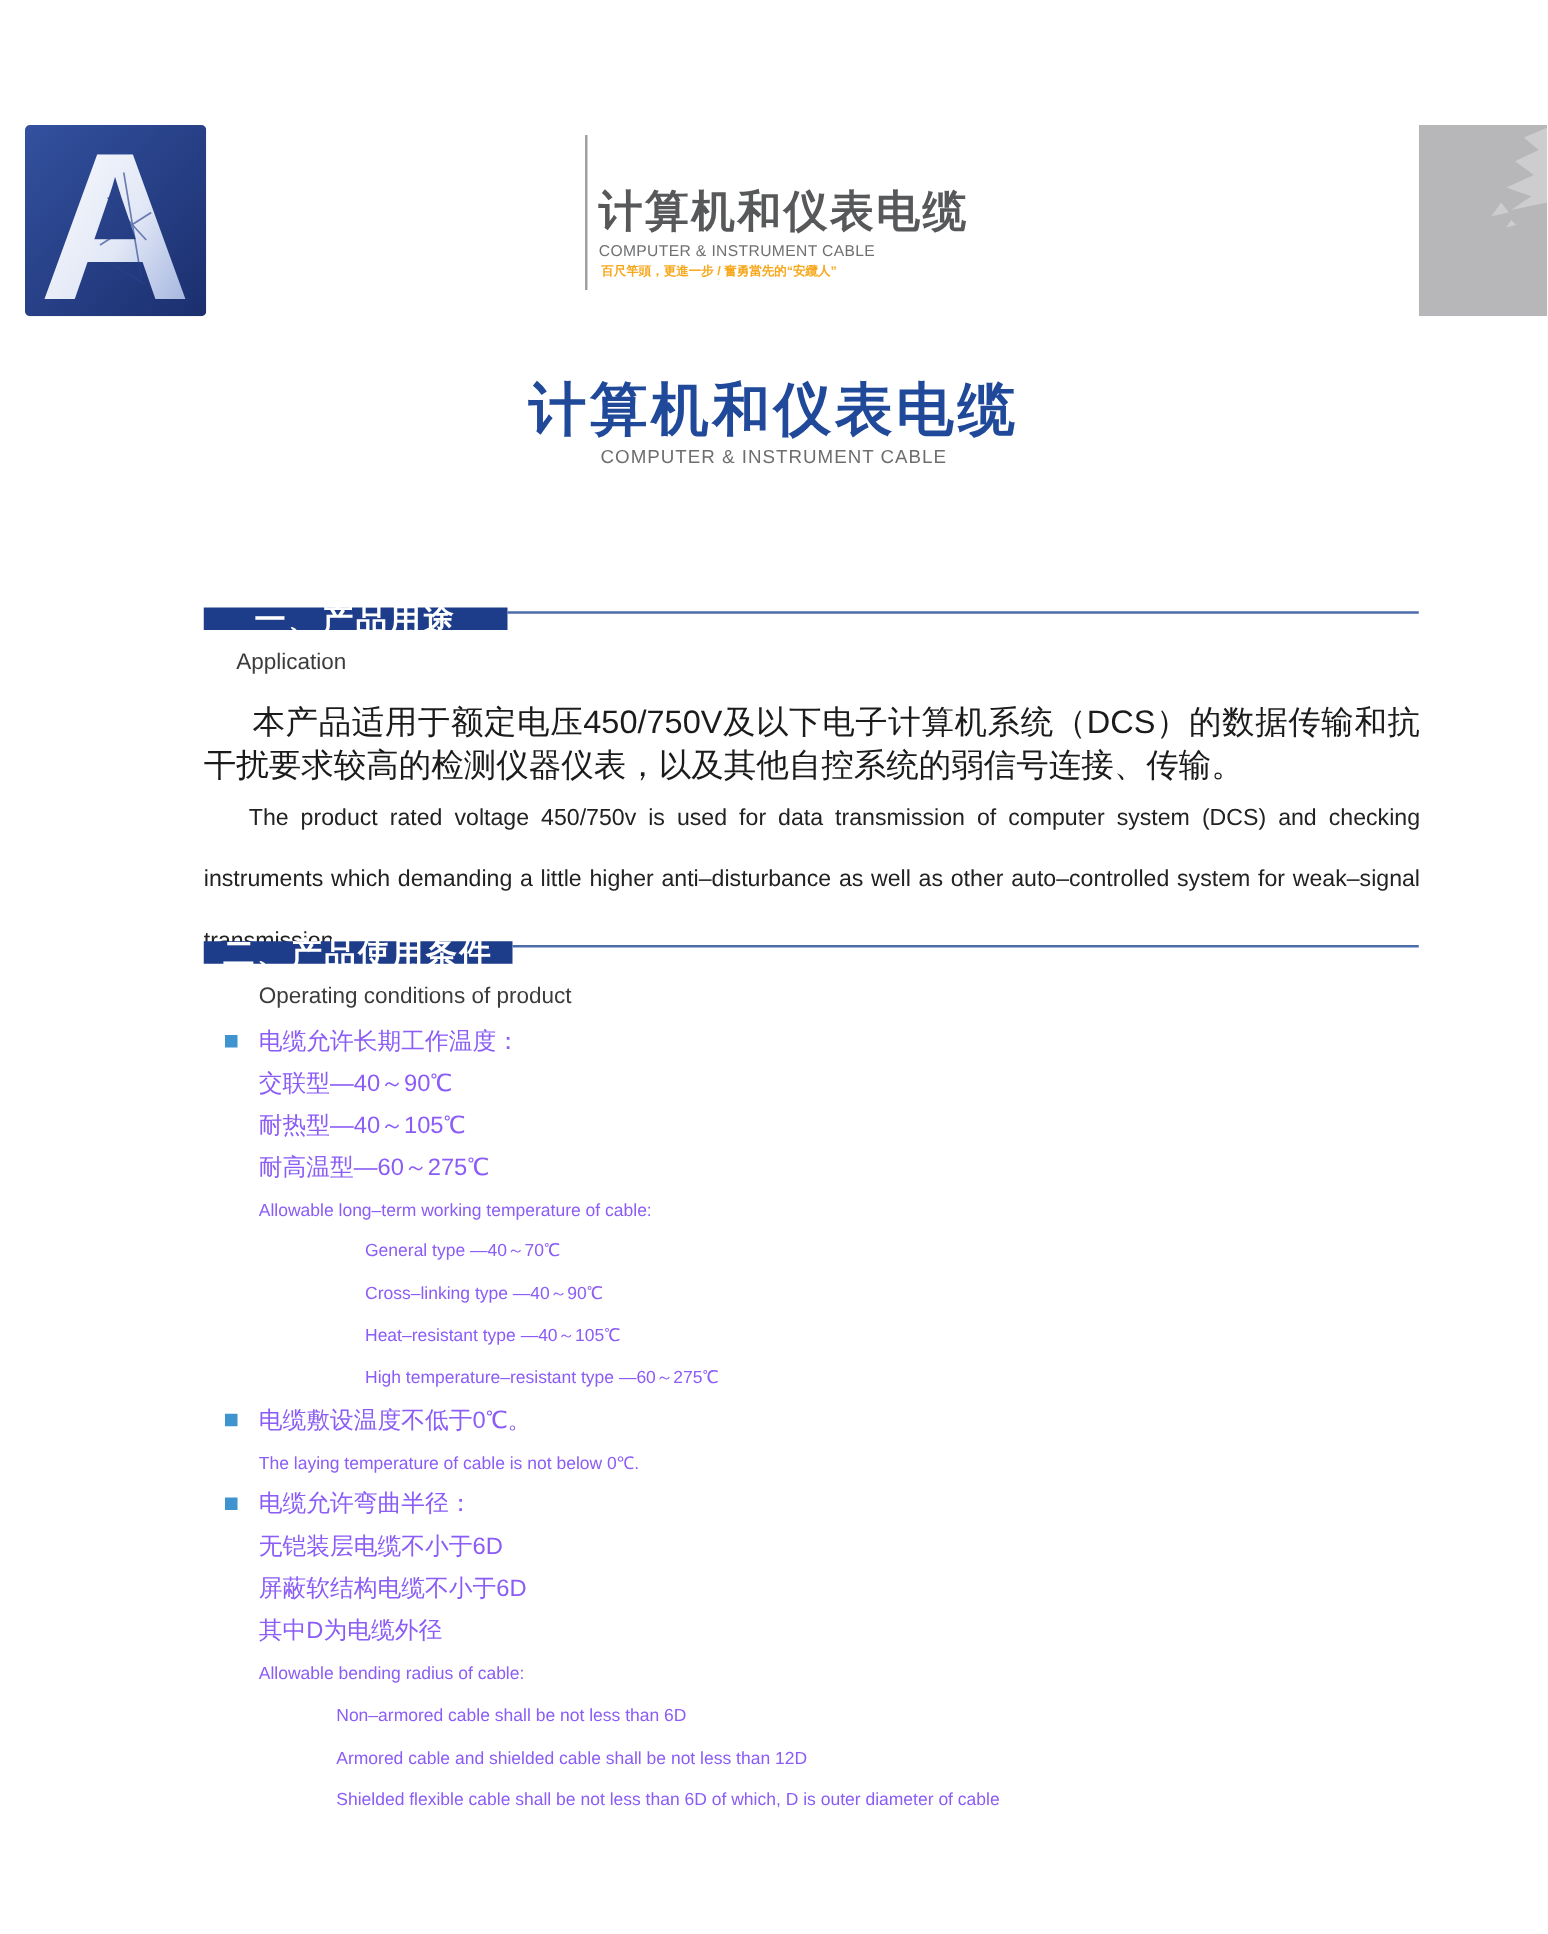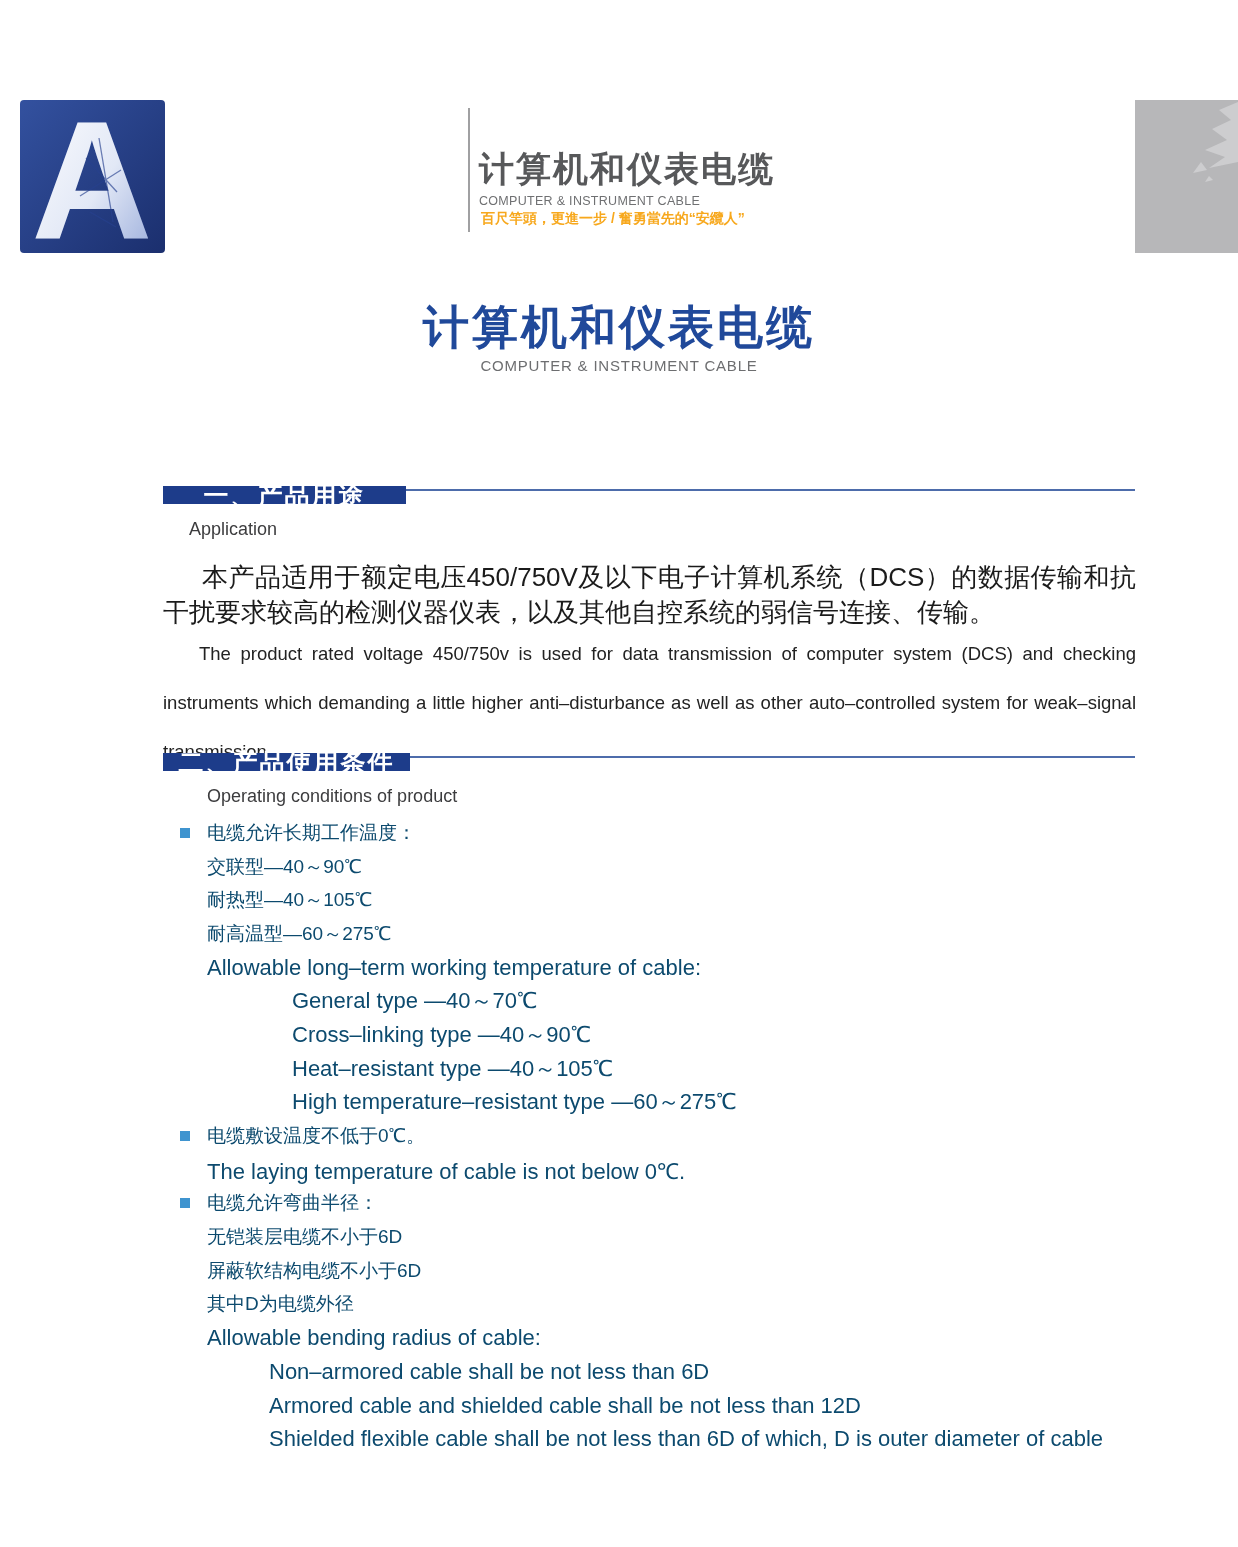--- a/index.html
+++ b/index.html
@@ -14,21 +14,21 @@
   
   .logo-a{position:absolute;left:20px;top:100px;width:145px;height:153px;}
   .logo-rest{
     position:absolute;left:160px;top:122px;
     font-size:134px;font-weight:bold;line-height:1;
     color:#c3c4c6;letter-spacing:-7px;
   }
   .hdr-divider{position:absolute;left:468px;top:108px;width:2px;height:124px;background:#a0a0a2;}
   .hdr-zh{position:absolute;left:479px;top:146px;font-size:35px;font-weight:bold;color:#57585a;letter-spacing:2px;white-space:nowrap;}
   .hdr-en{position:absolute;left:479px;top:194px;font-size:12.5px;color:#6f7072;letter-spacing:0.3px;white-space:nowrap;}
-  .hdr-slogan{position:absolute;left:481px;top:210px;font-size:14px;font-weight:bold;color:#f7a81d;white-space:nowrap;}
+  .hdr-slogan{position:absolute;left:481px;top:210px;font-size:10px;font-weight:bold;color:#f7a81d;white-space:nowrap;}
   .hdr-photo{position:absolute;left:1135px;top:100px;width:103px;height:153px;}
   
   .doc-title-zh{position:absolute;left:0;top:297px;width:100%;text-align:center;
     font-size:46px;font-weight:bold;color:#20499a;letter-spacing:3px;}
   .doc-title-en{position:absolute;left:0;top:357px;width:100%;text-align:center;
     font-size:15px;color:#6d6e70;letter-spacing:0.8px;}
   
   .section-bar{position:absolute;left:163px;right:103px;height:36px;display:flex;align-items:center;}
   .bar1{top:477px;}
   .bar2{top:744px;}
@@ -49,22 +49,22 @@
     font-size:26px;line-height:35px;color:#1b1b1b;
     text-indent:39px;text-align:justify;
   }
   .para-en{
     position:absolute;left:163px;top:629px;width:973px;margin:0;
     font-size:18.5px;line-height:49px;color:#222222;
     text-indent:36px;text-align:justify;
   }
   
   .conditions{position:absolute;left:163px;top:816px;width:975px;}
-  .cline{height:33.7px;display:flex;align-items:center;font-size:19px;color:#0c4a6e;white-space:nowrap;}
-  .cline.en{font-size:22px;}
+  .cline{height:33.7px;display:flex;align-items:center;font-size:19px;color:#8b5cf6;white-space:nowrap;}
+  .cline.en{font-size:14px;}
   .sq{width:10px;height:10px;background:#3f94cf;margin:0 17px 0 17px;flex:none;}
   .pl{padding-left:44px;}
   .ind1{padding-left:129px;}
   .ind3{padding-left:106px;}
 </style>
 </head>
 <body>
 
 <div class="page">
 

